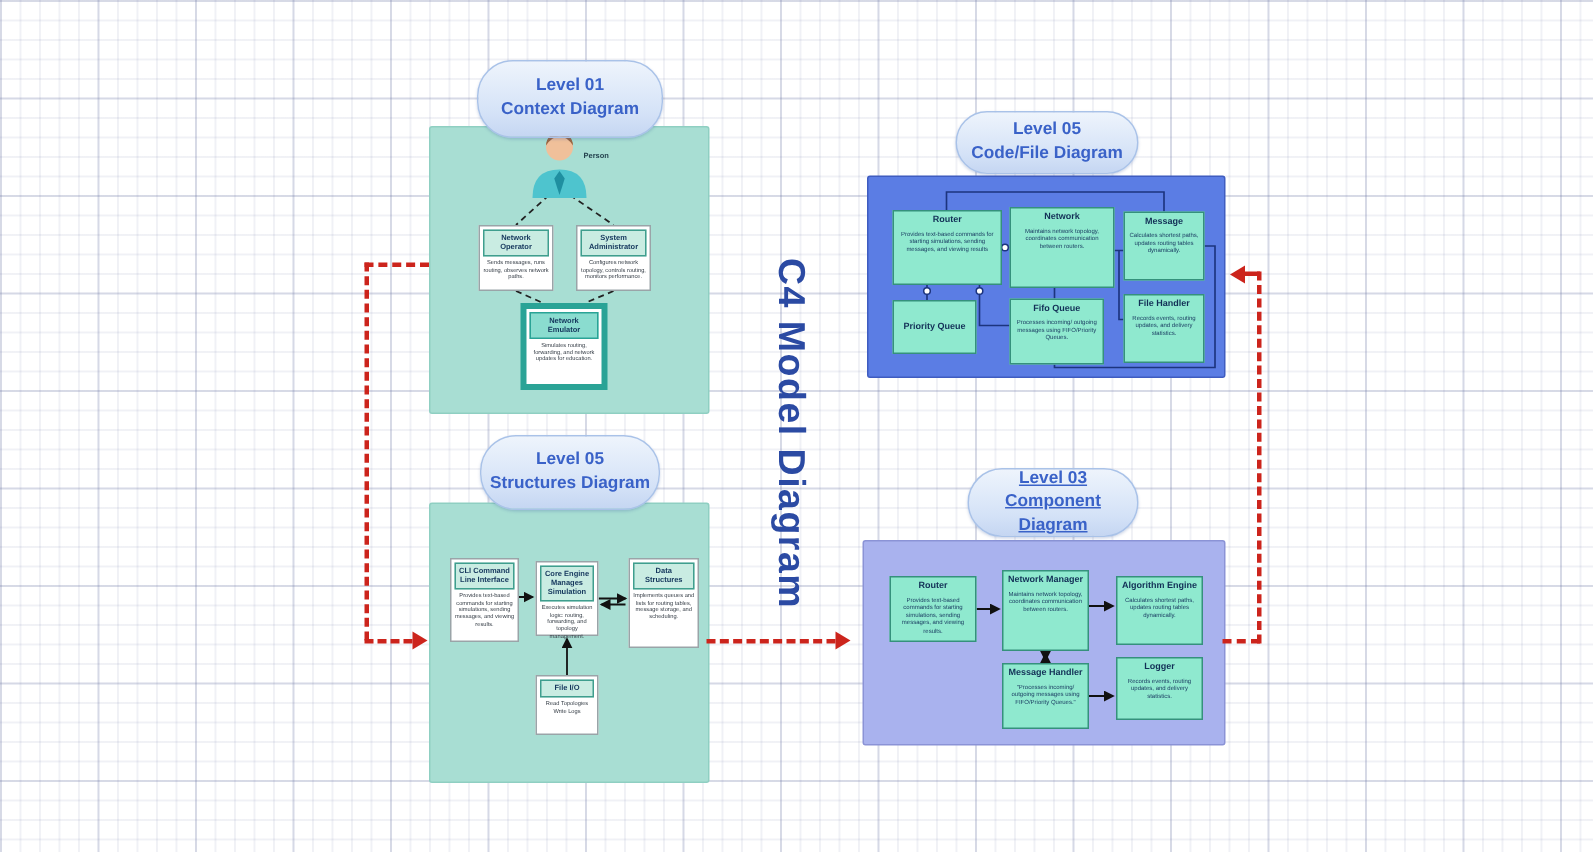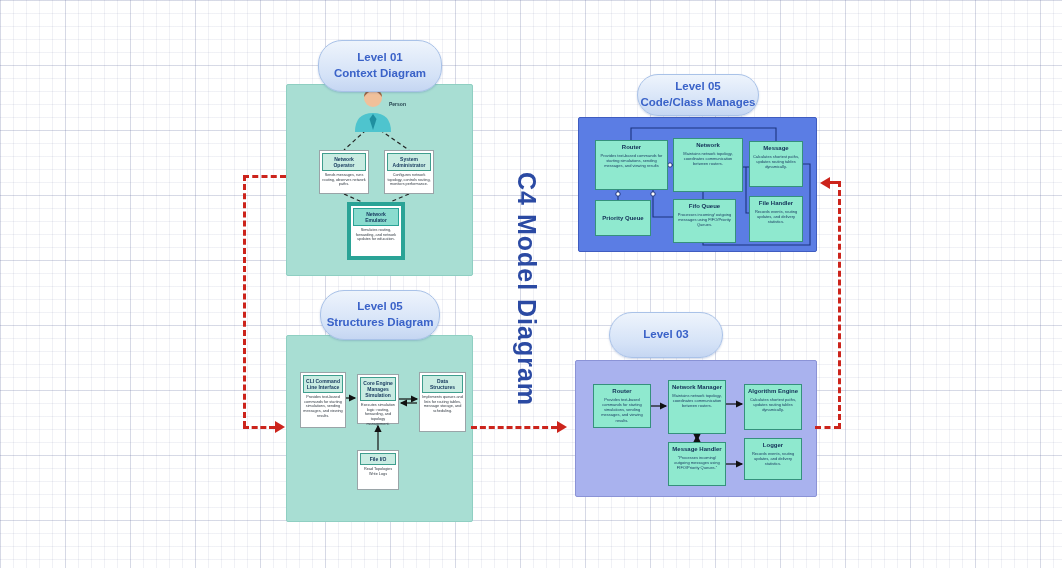--- a/index.html
+++ b/index.html
@@ -142,21 +142,21 @@
 </div>
 <div class="wnode" style="left:357px;top:450px;width:42px;height:40px;">
   <div class="chip">File I/O</div>
   <div class="ndesc">Read Topologies Write Logs</div>
 </div>
 
 <div class="panel blue" style="left:578px;top:117px;width:237px;height:133px;"></div>
 
 <div class="bubble" style="left:637px;top:74px;width:120px;height:40px;">
   <span>Level 05</span>
-  <span>Code/Class Manages</span>
+  <span>Code/File Diagram</span>
 </div>
 
 <svg class="wires" style="left:578px;top:117px;" width="237" height="133">
   <g stroke="#1c347e" stroke-width="1.1" fill="none">
     <path d="M53,23 V11 H198 V24"></path>
     <line x1="90" y1="48" x2="95" y2="48"></line>
     <line x1="165" y1="50" x2="171" y2="50"></line>
     <line x1="40" y1="73" x2="40" y2="83"></line>
     <path d="M75,73 V100 H95"></path>
     <line x1="125" y1="75" x2="125" y2="82"></line>
@@ -189,22 +189,23 @@
   <div class="ttitle">Fifo Queue</div>
   <div class="tdesc">Processes incoming/ outgoing messages using FIFO/Priority Queues.</div>
 </div>
 <div class="tnode" style="left:749px;top:196px;width:54px;height:46px;">
   <div class="ttitle">File Handler</div>
   <div class="tdesc">Records events, routing updates, and delivery statistics.</div>
 </div>
 
 <div class="panel lav" style="left:575px;top:360px;width:240px;height:135px;"></div>
 
-<div class="bubble" style="left:609px;top:312px;width:112px;height:44px;">
+<div class="bubble" style="left:645px;top:312px;width:112px;height:44px;text-decoration:underline;">
   <span>Level 03</span>
+  <span>Component Diagram</span>
 </div>
 
 <svg class="wires" style="left:575px;top:360px;" width="240" height="135">
   <defs>
     <marker id="ab3" markerWidth="7" markerHeight="7" refX="5" refY="3" orient="auto">
       <path d="M0,0 L6,3 L0,6 Z" fill="#111"></path>
     </marker>
   </defs>
   <g stroke="#111" stroke-width="1.2" fill="none">
     <line x1="76" y1="46" x2="91" y2="46" marker-end="url(#ab3)"></line>

